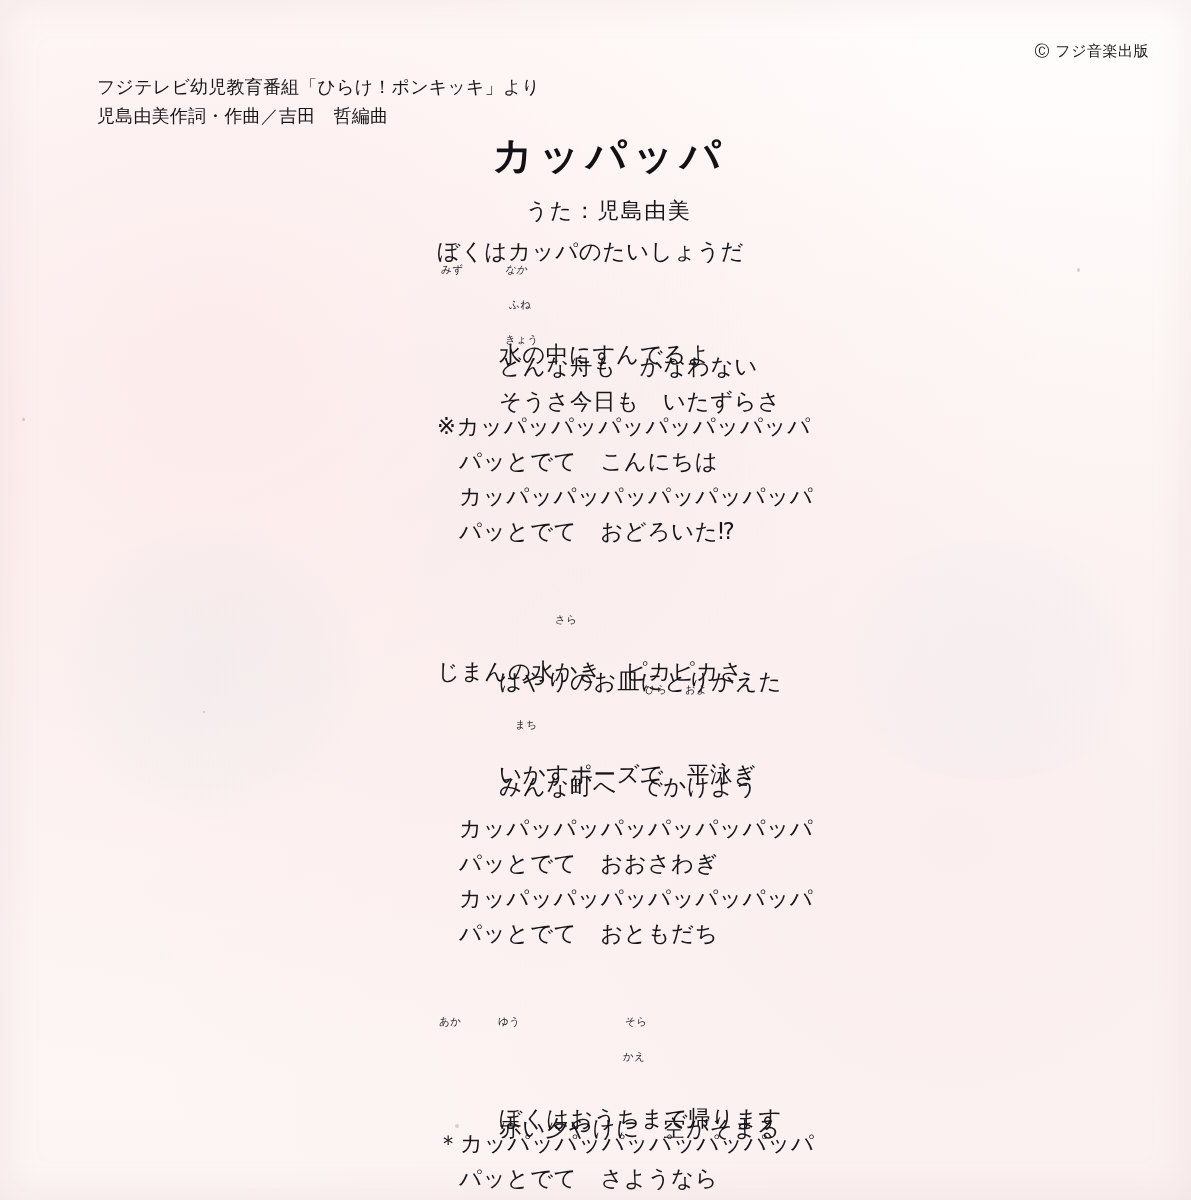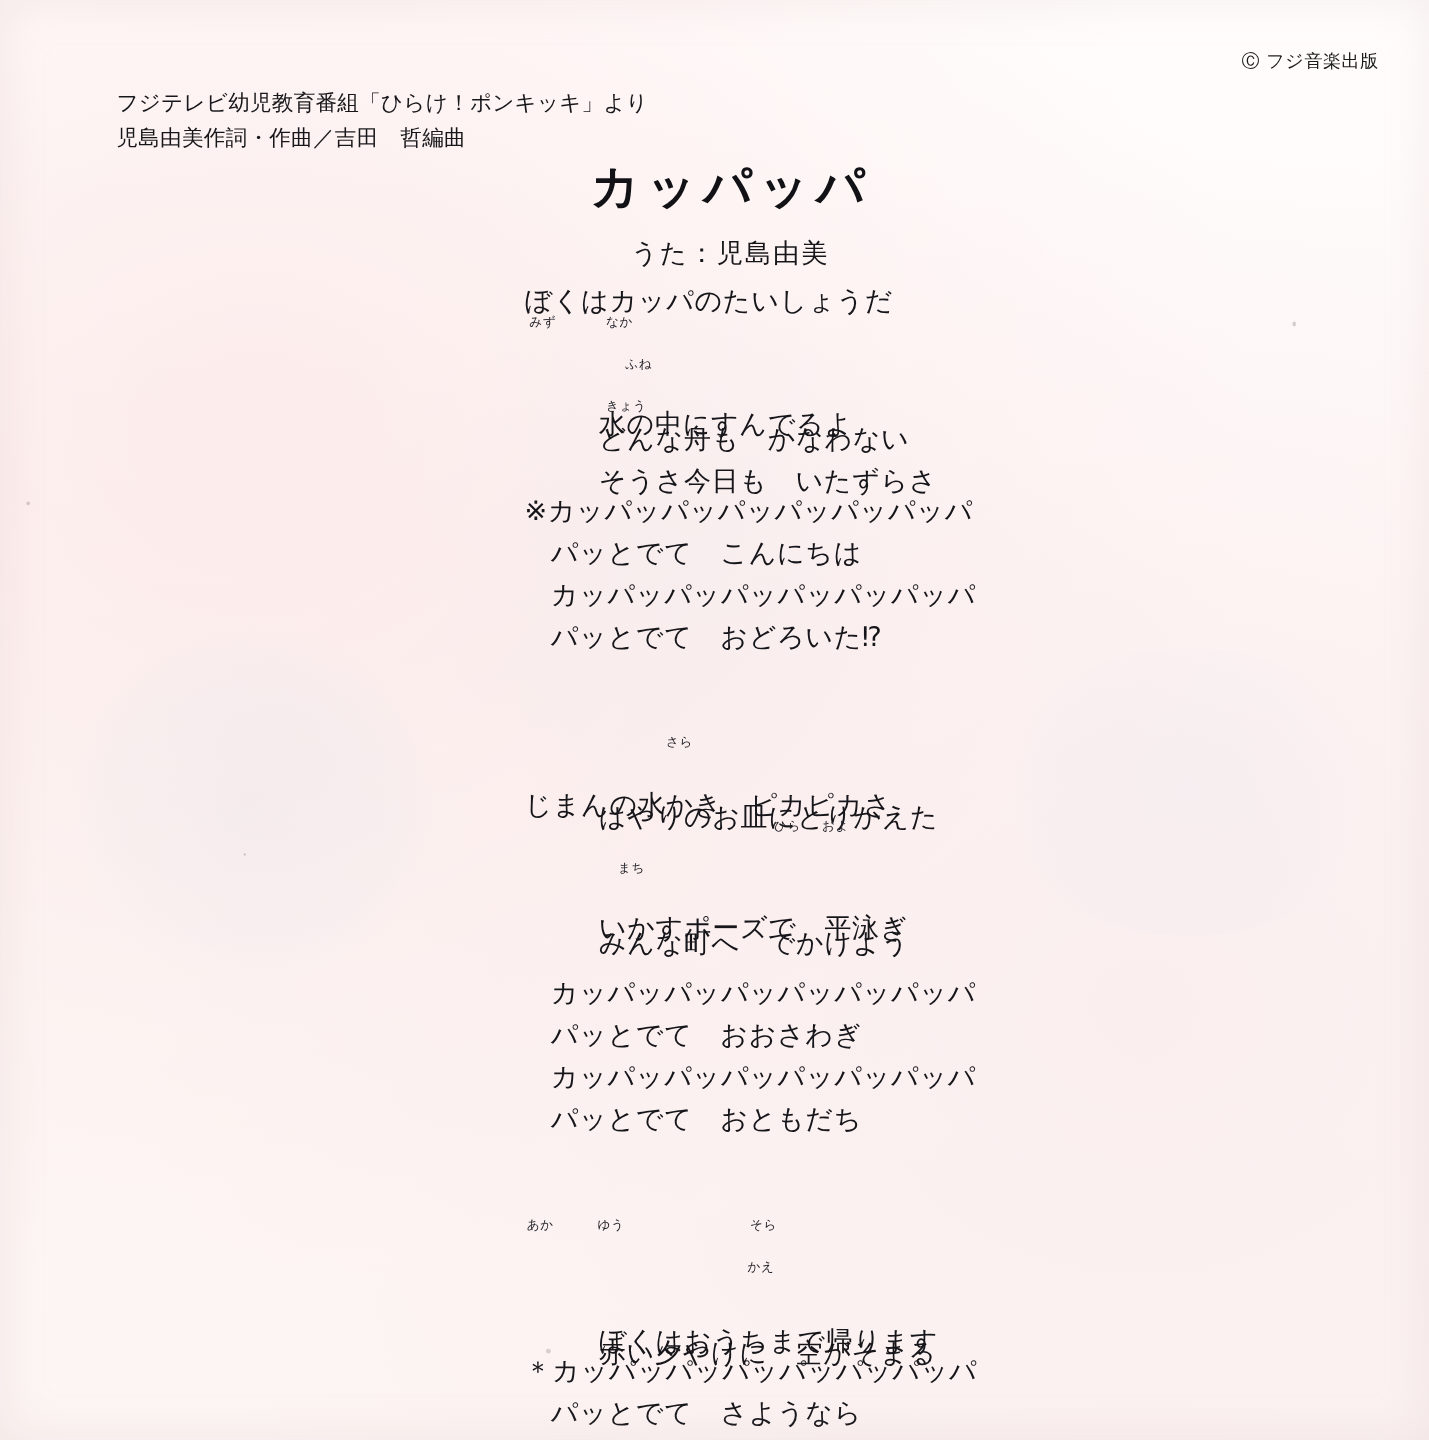--- a/index.html
+++ b/index.html
@@ -160,25 +160,25 @@
 
   <div class="song-title">カッパッパ</div>
   <div class="singer">うた：児島由美</div>
 
   <div class="lyrics">
 
     <div class="stanza">
       <div class="line"><span>ぼくはカッパのたいしょうだ</span></div>
       <div class="line">
         <span class="ruby" style="left:4px;">みず</span>
-        <span class="ruby" style="left:68px;">なか</span>
+        <span class="ruby" style="left:68px;font-style:italic;">なか</span>
         <span>水の中にすんでるよ</span>
       </div>
       <div class="line">
-        <span class="ruby" style="left:72px;margin-left:12px;">ふね</span>
+        <span class="ruby" style="left:72px;">ふね</span>
         <span>どんな舟も　かなわない</span>
       </div>
       <div class="line">
         <span class="ruby" style="left:68px;">きょう</span>
         <span>そうさ今日も　いたずらさ</span>
       </div>
     </div>
 
     <div class="gap-md"></div>
 

